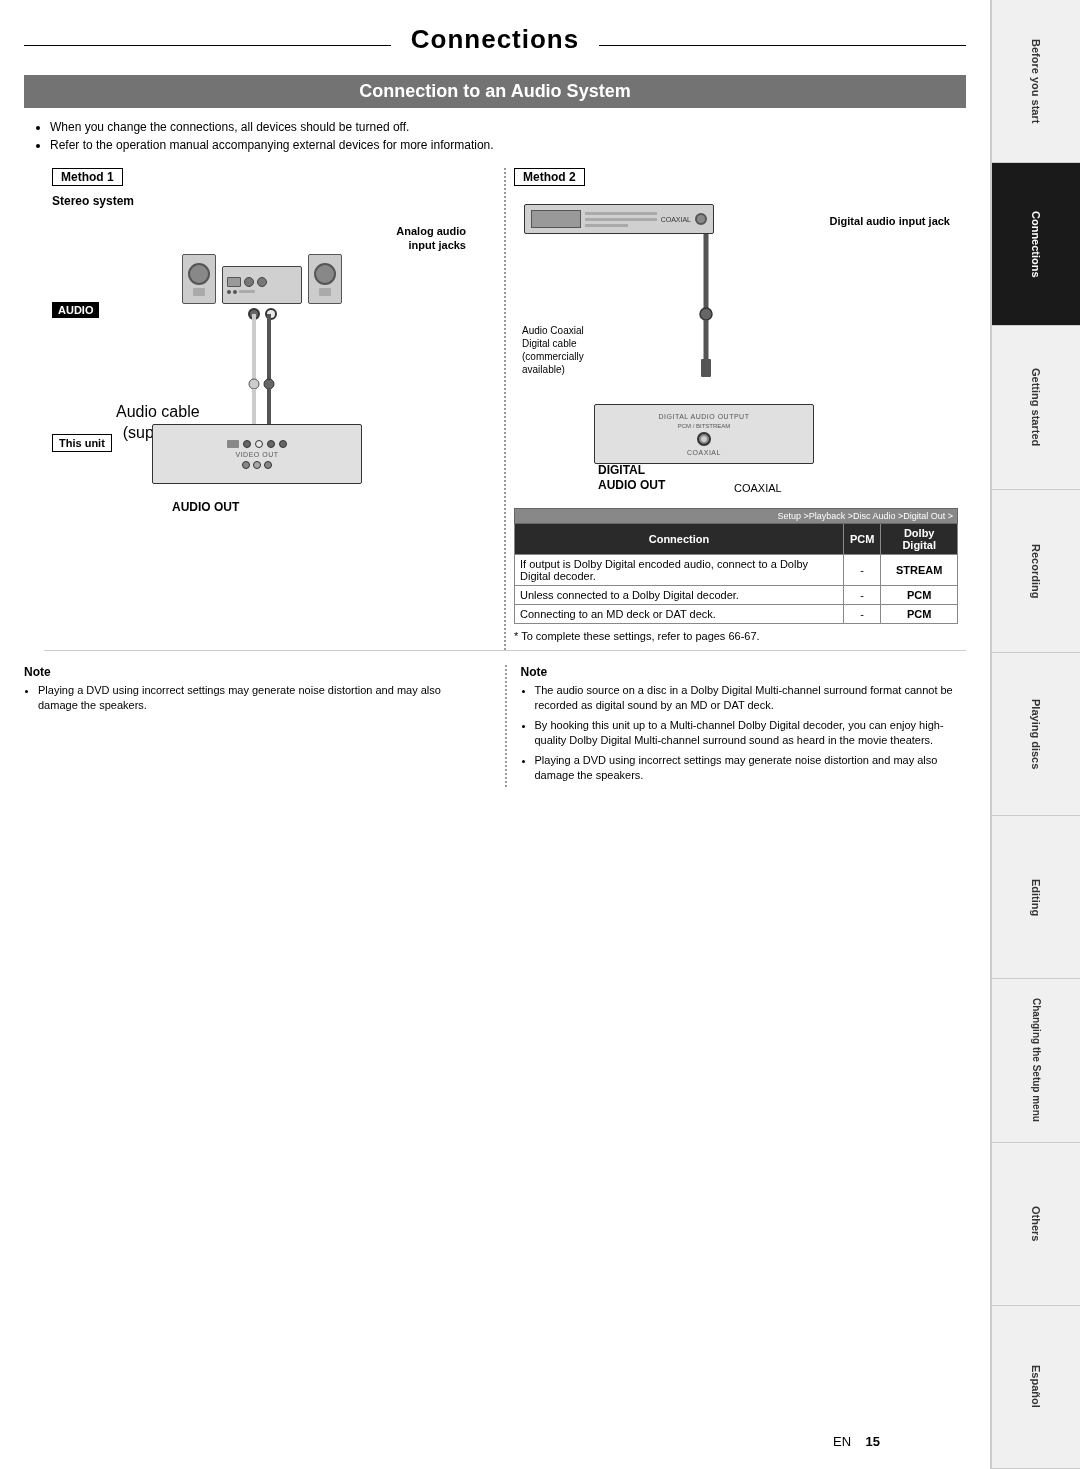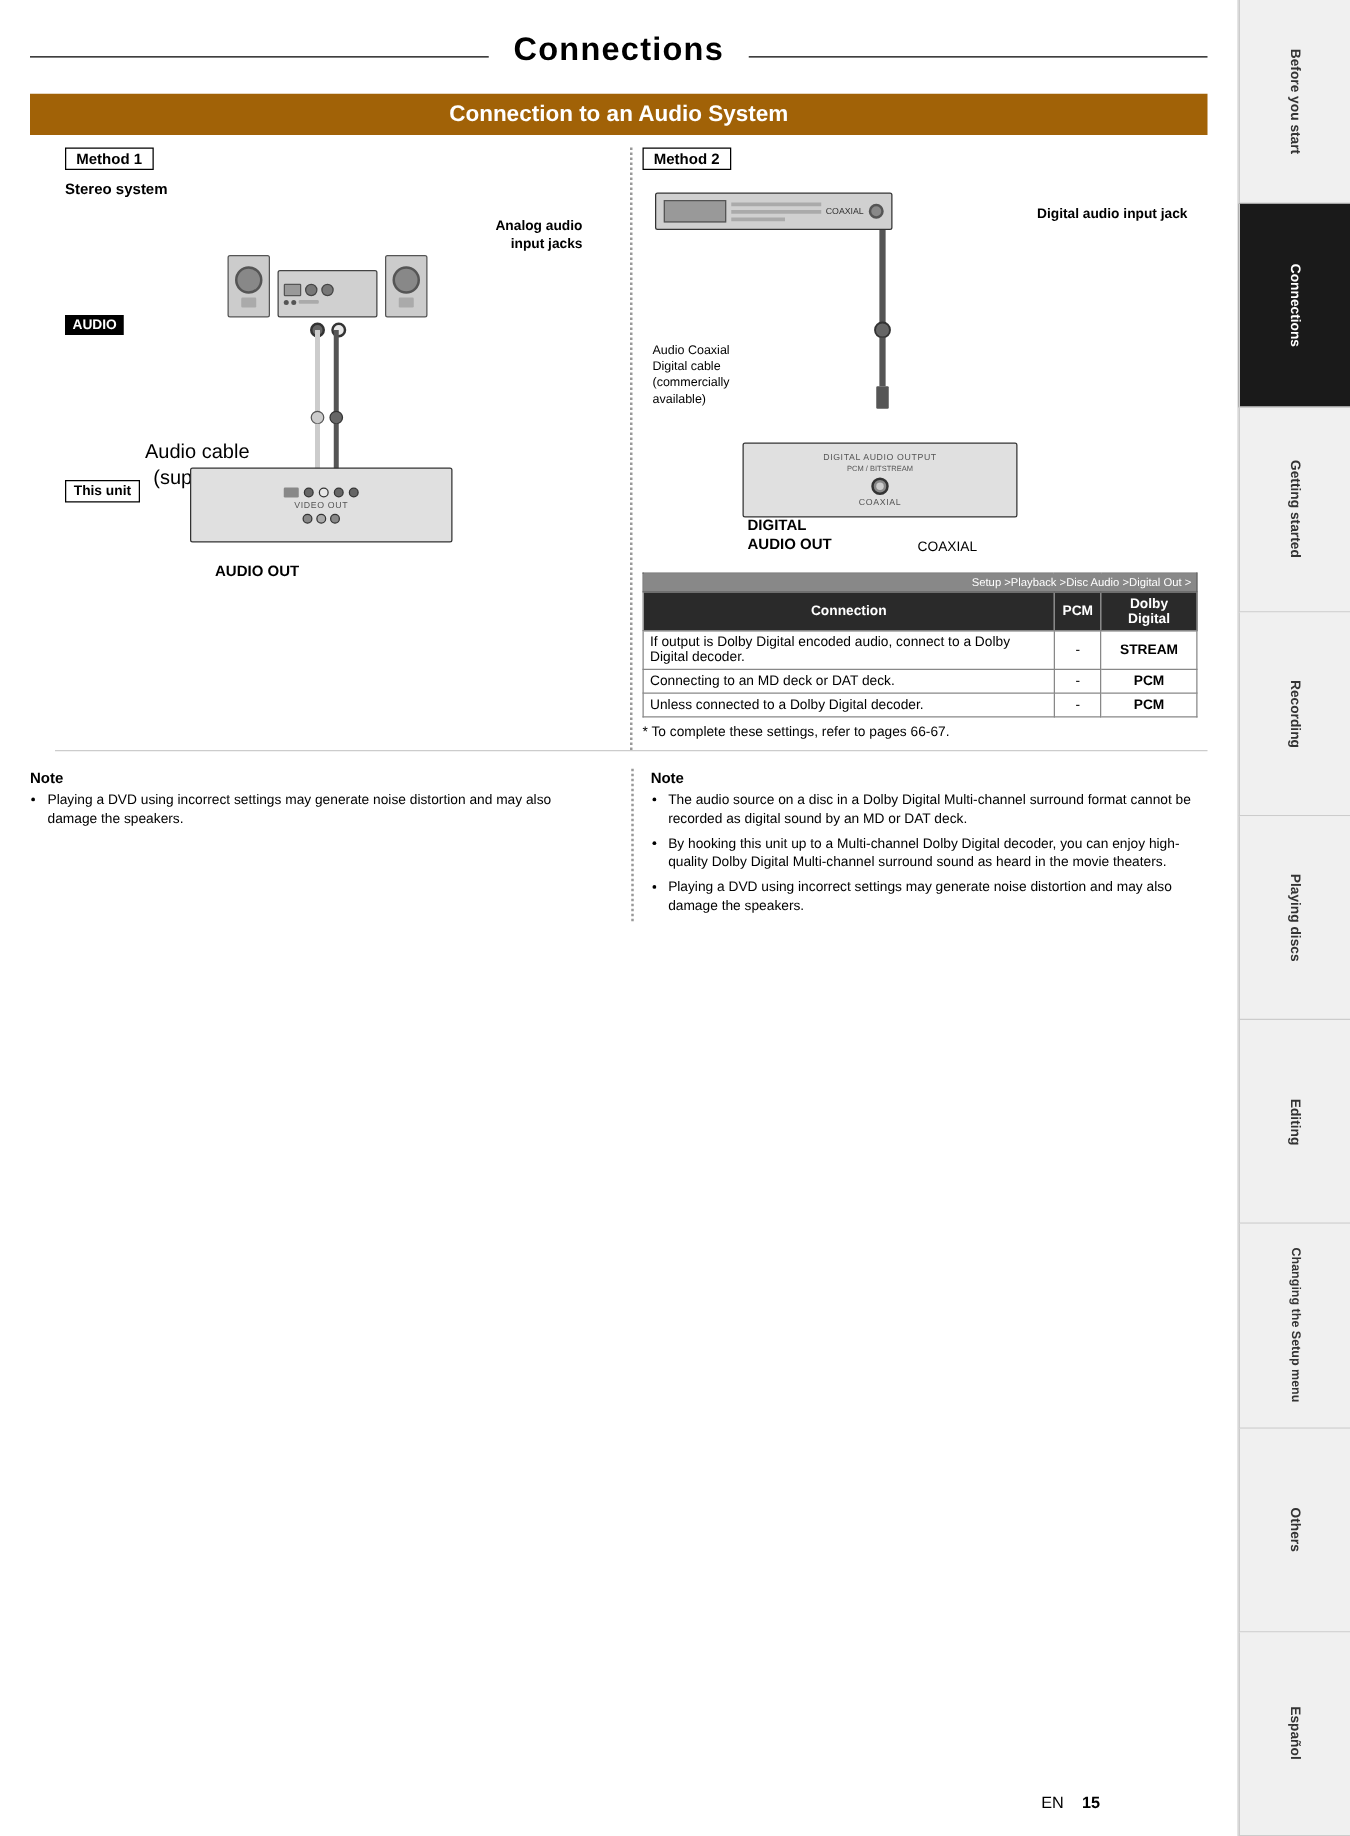--- a/index.html
+++ b/index.html
@@ -23,21 +23,21 @@
     .page-title {
       text-align: center;
       font-size: 26px;
       font-weight: bold;
       margin-bottom: 10px;
       letter-spacing: 1px;
     }
 
     
     .section-heading {
-      background: #a16207;
+      background: #737373;
       color: #fff;
       text-align: center;
       font-size: 18px;
       font-weight: bold;
       padding: 6px 0;
       margin-bottom: 10px;
     }
 
     
     .bullets {
@@ -215,20 +215,24 @@
 <div style="display:flex; width:1080px; min-height:1469px; position:relative;">
 
   <div class="main-content" style="width:990px; padding: 24px 24px 60px 24px;">
 
     <div class="title-wrap">
       <h1 class="page-title">Connections</h1>
     </div>
 
     <div class="section-heading">Connection to an Audio System</div>
 
+    <ul class="bullets">
+      <li>When you change the connections, all devices should be turned off.</li>
+      <li>Refer to the operation manual accompanying external devices for more information.</li>
+    </ul>
 
     <div class="methods-area">
 
       <div class="method-col left" style="padding-bottom:20px;">
         <div style="margin-bottom:4px;">
           <span class="method-label">Method 1</span>
         </div>
         <div class="method-subtitle">Stereo system</div>
 
         <div class="diagram-area" style="height:310px; position:relative;">
@@ -400,26 +404,26 @@
               <td style="background:#2a2a2a; color:#fff; font-weight:bold; font-size:11px; text-align:center; padding:3px 6px;">
                 <span>Dolby Digital</span>
               </td>
             </tr>
             <tr>
               <td style="font-size:11px; padding:3px 5px; border:1px solid #888;">If output is Dolby Digital encoded audio, connect to a Dolby Digital decoder.</td>
               <td style="font-size:11px; text-align:center; padding:3px 5px; border:1px solid #888;">-</td>
               <td style="font-size:11px; text-align:center; padding:3px 5px; border:1px solid #888; font-weight:bold;">STREAM</td>
             </tr>
             <tr>
-              <td style="font-size:11px; padding:3px 5px; border:1px solid #888;">Connecting to an MD deck or DAT deck.</td>
+              <td style="font-size:11px; padding:3px 5px; border:1px solid #888;">Unless connected to a Dolby Digital decoder.</td>
               <td style="font-size:11px; text-align:center; padding:3px 5px; border:1px solid #888;">-</td>
               <td style="font-size:11px; text-align:center; padding:3px 5px; border:1px solid #888; font-weight:bold;">PCM</td>
             </tr>
             <tr>
-              <td style="font-size:11px; padding:3px 5px; border:1px solid #888;">Unless connected to a Dolby Digital decoder.</td>
+              <td style="font-size:11px; padding:3px 5px; border:1px solid #888;">Connecting to an MD deck or DAT deck.</td>
               <td style="font-size:11px; text-align:center; padding:3px 5px; border:1px solid #888;">-</td>
               <td style="font-size:11px; text-align:center; padding:3px 5px; border:1px solid #888; font-weight:bold;">PCM</td>
             </tr>
           </tbody>
             </table>
           <div class="to-complete">* To complete these settings, refer to pages 66-67.</div>
         </div>
 
       </div>
     </div>

